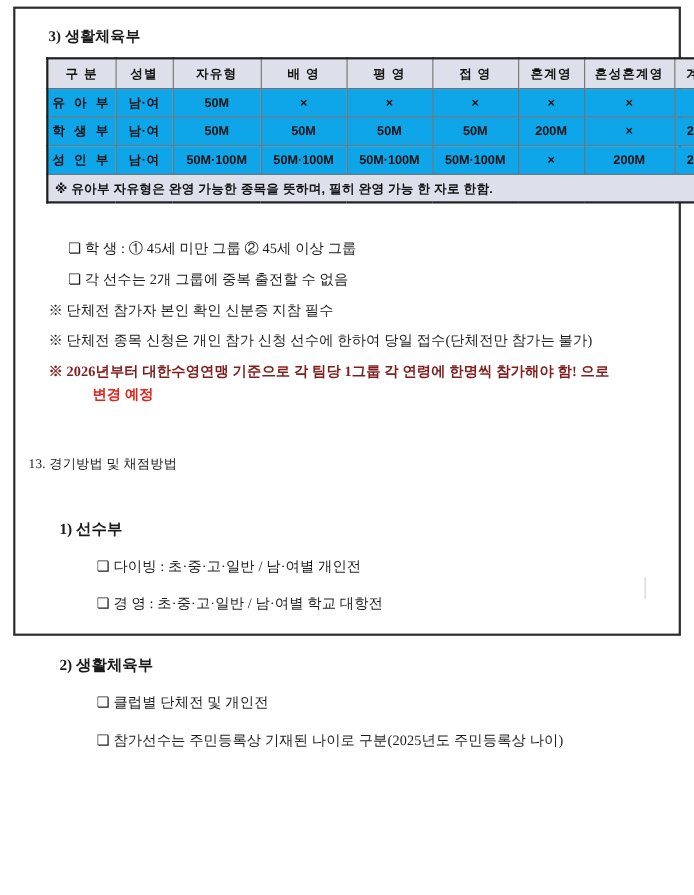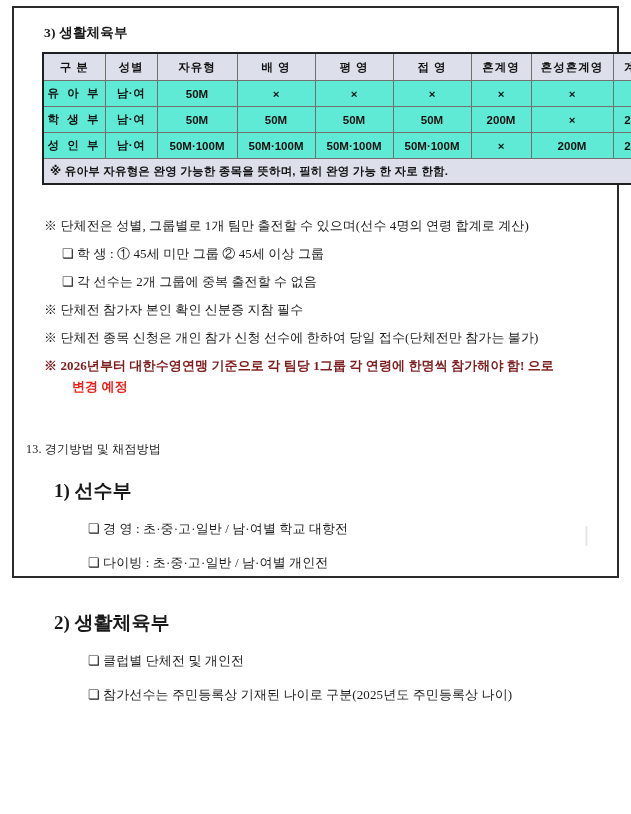--- a/index.html
+++ b/index.html
@@ -61,21 +61,21 @@
   table.event-table td {
     border: 1px solid #707070;
     text-align: center;
     vertical-align: middle;
     font-size: 11.5px;
     font-weight: bold;
     height: 25px;
     padding: 0 1px;
     font-family: "Liberation Sans", "DejaVu Sans", sans-serif;
     color: #111;
-    background: #5eead4;
+    background: #0ea5e9;
   }
   table.event-table thead th {
     background: #dde0ea;
     height: 26px;
     letter-spacing: 1px;
   }
   table.event-table tbody td.rowhead {
     letter-spacing: 2.5px;
   }
   table.event-table tbody td.gender {
@@ -109,33 +109,33 @@
     font-size: 13px;
     line-height: 1.0;
   }
   .note-line {
     margin: 0 0 15px 0;
     white-space: nowrap;
     letter-spacing: 0.1px;
   }
   .note-line.indent { margin-left: 18px; }
   .note-line.red { color: #7f1d1d; font-weight: bold; margin-bottom: 8px; }
-  .note-line.red-cont { color: #e8201a; font-weight: bold; margin-left: 28px; }
+  .note-line.red-cont { color: #e8201a; font-weight: bold; margin-left: 40px; }
 
   
   .section-title {
     font-size: 12px;
     font-weight: normal;
     margin: 48px 0 0 -4px;
     letter-spacing: 0.2px;
   }
   .sub-item {
-    font-size: 19px;
+    font-size: 14px;
     font-weight: bold;
-    margin: 20px 0 0 24px;
+    margin: 42px 0 0 24px;
   }
   .sub-item.tight { margin-top: 38px; }
   .bullet-line {
     font-size: 13px;
     margin: 16px 0 0 58px;
     white-space: nowrap;
     letter-spacing: 0.1px;
   }
 
   
@@ -217,34 +217,33 @@
             <td>200M</td>
           </tr>
           <tr class="note-row">
             <td colspan="9">※ 유아부 자유형은 완영 가능한 종목을 뜻하며, 필히 완영 가능 한 자로 한함.</td>
           </tr>
         </tbody>
       </table>
     </div>
 
     <div class="notes">
-      <div class="note-line">※ 단체전은 성별, 그룹별로 1개 팀만 출전할 수 있으며(선수 4명의 연령 합계로 계산)</div>
       <div class="note-line indent">❏ 학    생 : ①  45세 미만 그룹    ②  45세 이상 그룹</div>
       <div class="note-line indent">❏ 각 선수는 2개 그룹에 중복 출전할 수 없음</div>
       <div class="note-line">※ 단체전 참가자 본인 확인 신분증 지참 필수</div>
       <div class="note-line">※ 단체전 종목 신청은 개인 참가 신청 선수에 한하여 당일 접수(단체전만 참가는 불가)</div>
       <div class="note-line red">※ 2026년부터 대한수영연맹 기준으로 각 팀당 1그룹 각 연령에 한명씩 참가해야 함! 으로</div>
       <div class="note-line red-cont">변경 예정</div>
     </div>
 
     <div class="section-title">13. 경기방법 및 채점방법</div>
 
     <div class="sub-item">1) 선수부</div>
+    <div class="bullet-line">❏ 다이빙 : 초·중·고·일반 / 남·여별 개인전</div>
     <div class="bullet-line">❏ 경    영 : 초·중·고·일반 / 남·여별 학교 대항전</div>
-    <div class="bullet-line">❏ 다이빙 : 초·중·고·일반 / 남·여별 개인전</div>
 
     <div class="sub-item tight">2) 생활체육부</div>
     <div class="bullet-line">❏ 클럽별 단체전 및 개인전</div>
     <div class="bullet-line">❏ 참가선수는 주민등록상 기재된 나이로 구분(2025년도 주민등록상 나이)</div>
 
     <div class="corner-mark">❘</div>
   </div>
 </div>
 
 </body></html>

